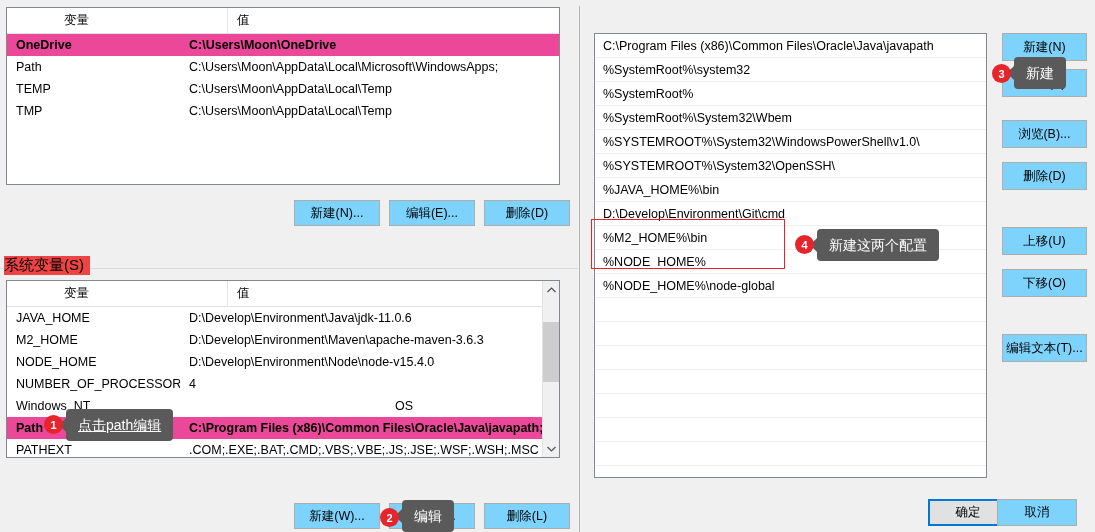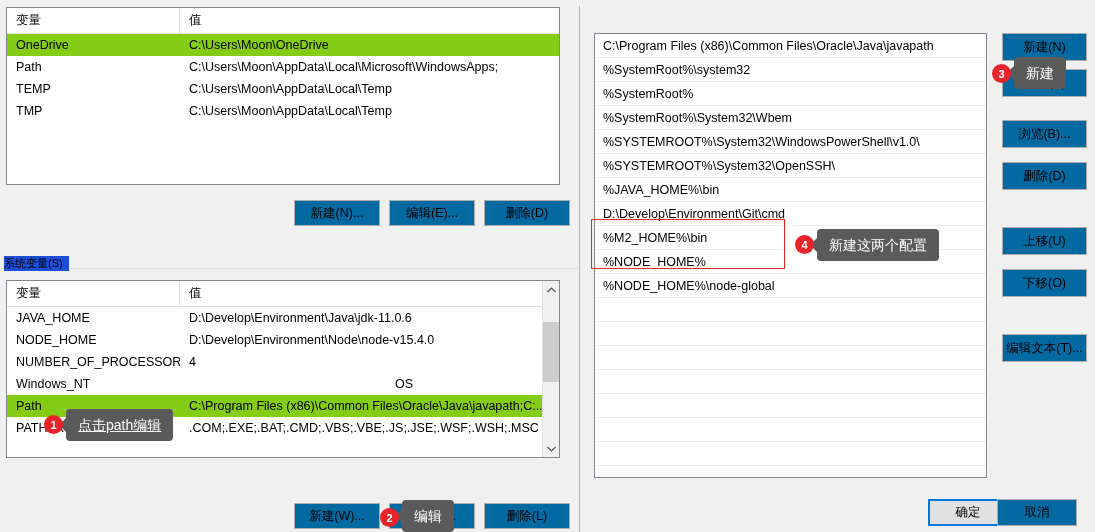--- a/index.html
+++ b/index.html
@@ -20,47 +20,48 @@
   .listbox{
     position:absolute;background:#fff;
     border:1px solid #828790;
     box-sizing:border-box;
     overflow:hidden;
   }
   .grid-head{
     display:flex;height:25px;align-items:center;
     border-bottom:1px solid #e2e2e2;
     background:#fff;
+    padding-left:48px;
   }
   .grid-head .col{
     height:25px;line-height:25px;
     padding-left:9px;box-sizing:border-box;
     font-size:12.5px;color:#000;
   }
   .col-var{width:173px;border-right:1px solid #e2e2e2;}
   .col-val{flex:1;}
   .grid-row{
     display:flex;height:22px;align-items:center;
     box-sizing:border-box;
   }
-  .grid-row.sel{background:#84cc16;}
+  .grid-row.sel{background:#ec4899;font-weight:bold;}
   .grid-row .cell{
     height:22px;line-height:22px;
     padding-left:9px;box-sizing:border-box;
     font-size:12.5px;white-space:nowrap;overflow:hidden;
   }
   .cell-var{width:173px;}
   .cell-val{flex:1;}
 
   #userList{left:6px;top:7px;width:554px;height:178px;}
 
   
   .grouplabel{
     position:absolute;left:4px;top:256px;
-    font-size:11px;background:#1d4ed8;
+    font-size:15px;background:#ef4444;
     padding-right:6px;z-index:3;
   }
   .groupline{
     position:absolute;left:0px;top:268px;width:578px;
     height:1px;background:#dcdcdc;
   }
 
   #sysList{left:6px;top:280px;width:554px;height:178px;}
   #sysList .grid-head .col-val{padding-right:20px;}
 
@@ -78,21 +79,21 @@
   .vscroll .arrow.down{position:absolute;bottom:0;left:0;}
   .vscroll .track{position:absolute;top:17px;bottom:17px;left:0;width:17px;}
   .vscroll .thumb{
     position:absolute;left:0;top:24px;width:17px;height:60px;
     background:#cdcdcd;
   }
 
   
   .btn{
     position:absolute;
-    background:#0369a1;
+    background:#7dd3fc;
     border:1px solid #adadad;
     box-sizing:border-box;
     font-size:12.5px;
     color:#000;
     display:flex;align-items:center;justify-content:center;
     font-family:"Liberation Sans","DejaVu Sans",sans-serif;
     padding:0;
   }
   .btn.default{
     background:#e1e1e1;border:2px solid #0078d7;margin-left:20px;
@@ -214,20 +215,24 @@
 
   <div class="listbox" id="sysList">
     <div class="grid-head">
       <div class="col col-var">变量</div>
       <div class="col col-val">值</div>
     </div>
     <div id="sysRows">
         <div class="grid-row">
           <div class="cell cell-var">JAVA_HOME</div>
           <div class="cell cell-val">D:\Develop\Environment\Java\jdk-11.0.6</div>
+        </div>
+        <div class="grid-row">
+          <div class="cell cell-var">M2_HOME</div>
+          <div class="cell cell-val">D:\Develop\Environment\Maven\apache-maven-3.6.3</div>
         </div>
         <div class="grid-row">
           <div class="cell cell-var">NODE_HOME</div>
           <div class="cell cell-val">D:\Develop\Environment\Node\node-v15.4.0</div>
         </div>
         <div class="grid-row">
           <div class="cell cell-var">NUMBER_OF_PROCESSORS</div>
           <div class="cell cell-val">4</div>
         </div>
         <div class="grid-row">

